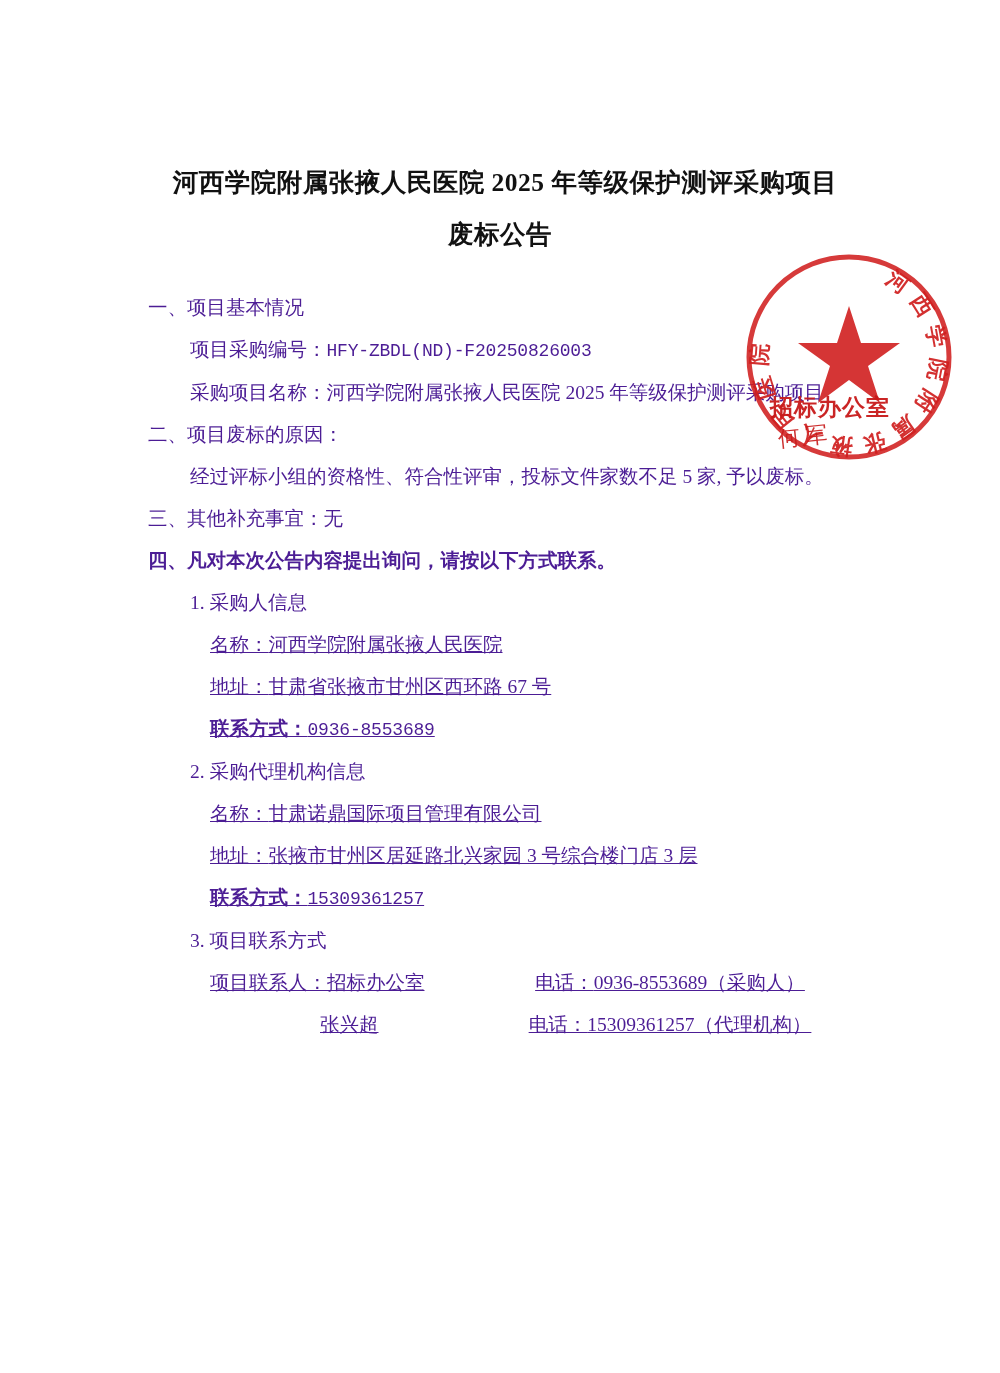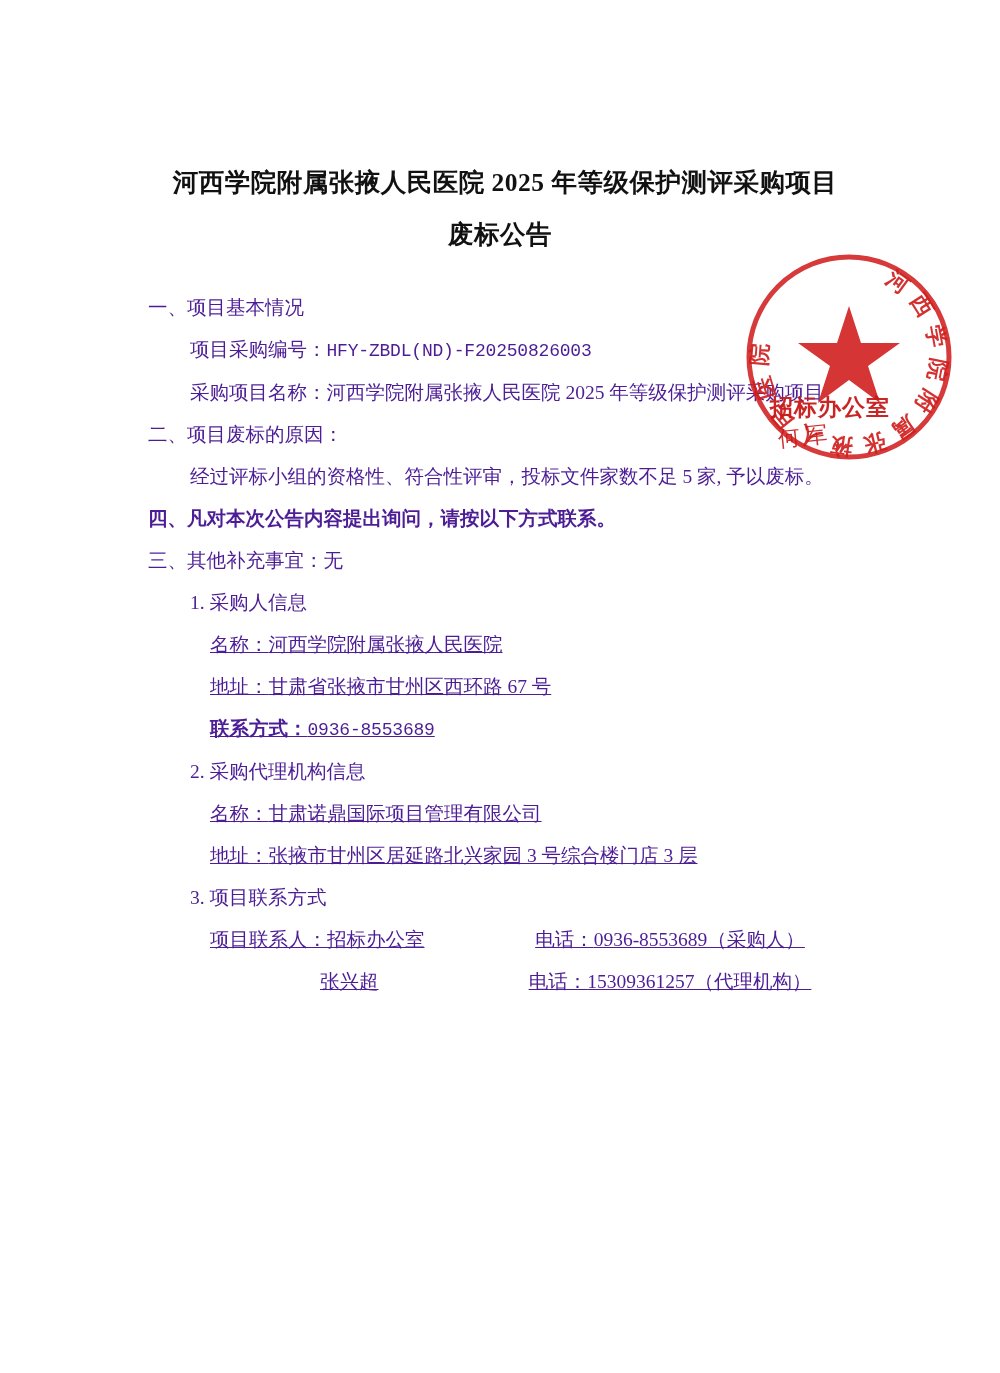--- a/index.html
+++ b/index.html
@@ -135,24 +135,24 @@
     </div>
 
     <div class="row indent1">
       <span>采购项目名称：</span><span>河西学院附属张掖人民医院 2025 年等级保护测评采购项目</span>
     </div>
 
     <div class="row lvl1">二、项目废标的原因：</div>
 
     <div class="row indent1">经过评标小组的资格性、符合性评审，投标文件家数不足 5 家, 予以废标。</div>
 
+    <div class="row lvl1">三、其他补充事宜：无</div>
+
     <div class="row lvl1 bold">四、凡对本次公告内容提出询问，请按以下方式联系。</div>
 
-    <div class="row lvl1">三、其他补充事宜：无</div>
-
     <div class="row indent2">1. 采购人信息</div>
 
     <div class="row indent3">
       <span>名称：</span><span>河西学院附属张掖人民医院</span>
     </div>
 
     <div class="row indent3">
       <span>地址：</span><span>甘肃省张掖市甘州区西环路 67 号</span>
     </div>
 
@@ -163,20 +163,23 @@
     <div class="row indent2">2. 采购代理机构信息</div>
 
     <div class="row indent3">
       <span>名称：</span><span>甘肃诺鼎国际项目管理有限公司</span>
     </div>
 
     <div class="row indent3">
       <span>地址：</span><span>张掖市甘州区居延路北兴家园 3 号综合楼门店 3 层</span>
     </div>
 
+    <div class="row indent3">
+      <span class="bold">联系方式：</span><span class="mono">15309361257</span>
+    </div>
 
     <div class="row indent2">3. 项目联系方式</div>
 
     <div class="two-col indent3">
       <div class="c1">
         <span>项目联系人：</span><span>招标办公室</span>
       </div>
       <div class="c2">
         <span>电话：</span><span>0936-8553689（采购人）</span>
       </div>

